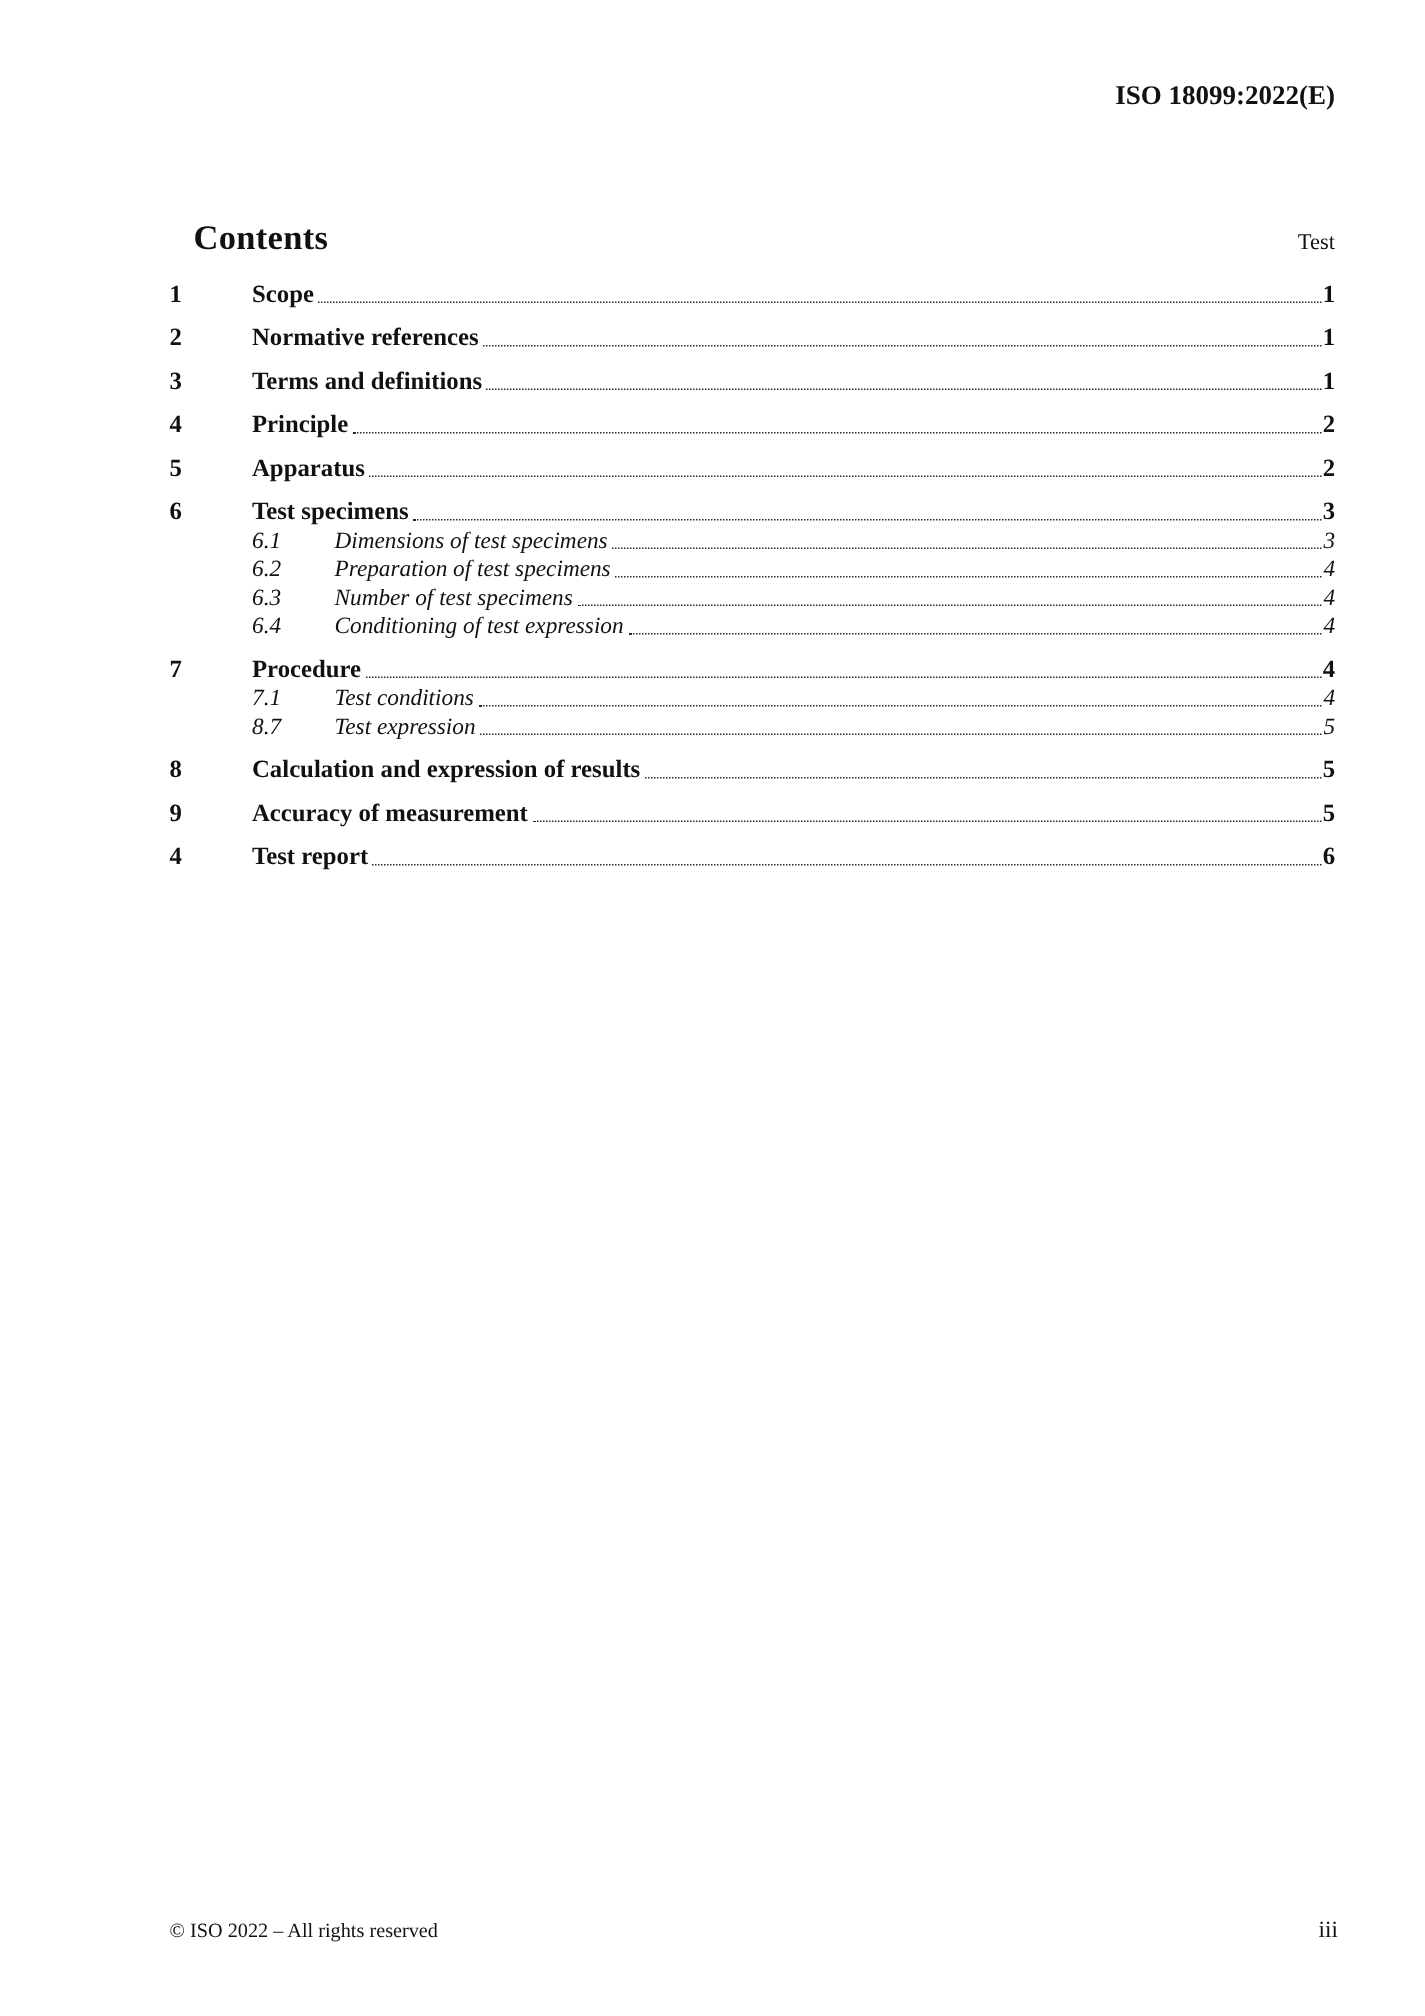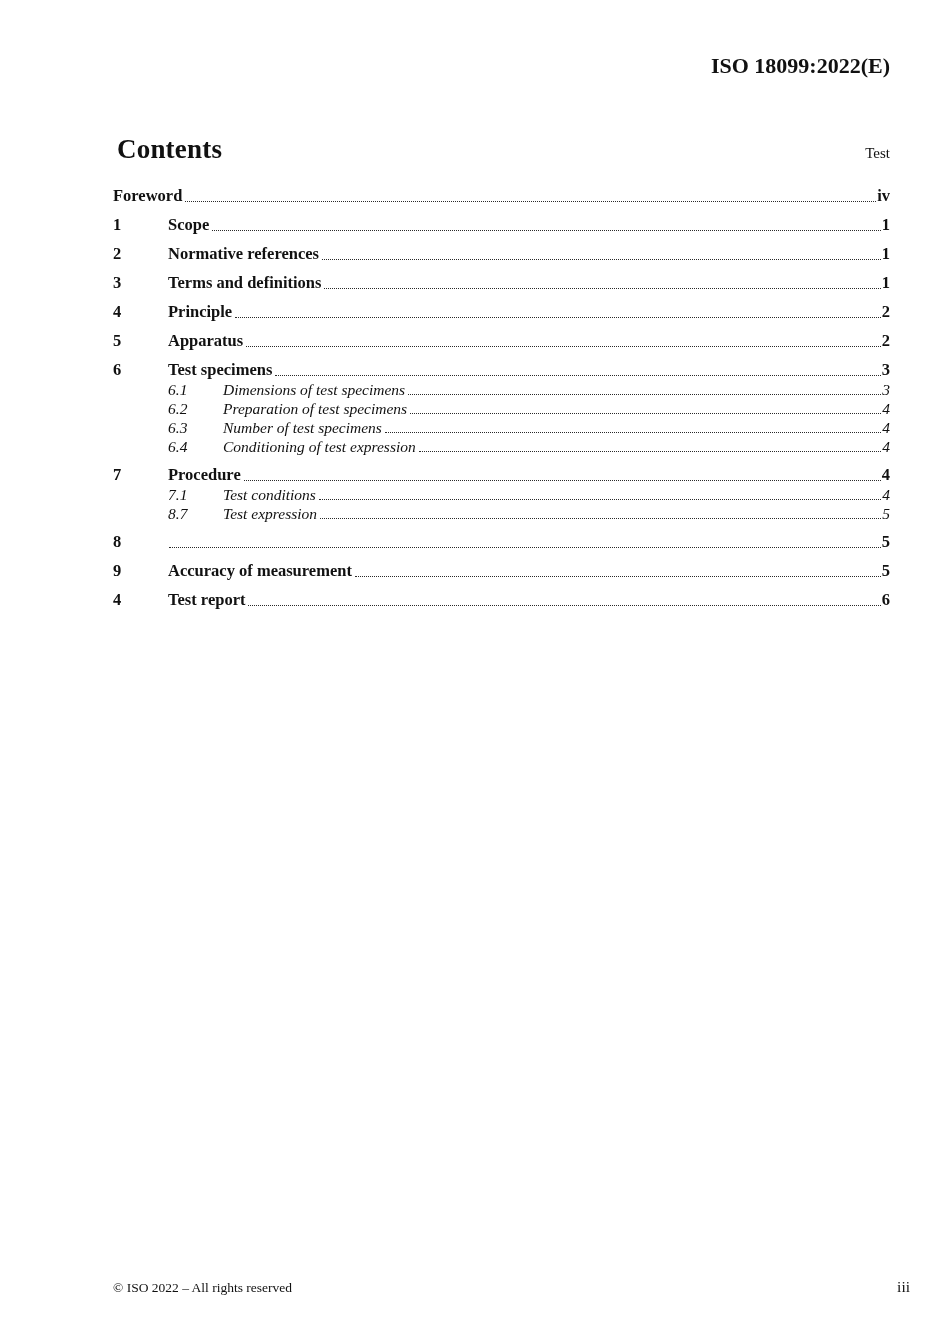--- a/index.html
+++ b/index.html
@@ -14,36 +14,36 @@
     font-family: "Liberation Serif", serif;
     color: #111111;
     overflow: hidden;
   }
   .doc-ref {
     position: absolute;
     top: 54px;
     left: 113px;
     right: 60px;
     text-align: right;
-    font-size: 22px;
+    font-size: 18px;
     font-weight: bold;
     line-height: 1.1;
   }
   .contents-header {
     position: absolute;
     top: 130px;
     left: 113px;
     right: 60px;
     display: flex;
     justify-content: space-between;
     align-items: baseline;
   }
   .contents-header h1 {
-    margin: 4px;
-    font-size: 27px;
+    margin: 16px;
+    font-size: 23px;
     font-weight: bold;
     letter-spacing: 0.2px;
   }
   .contents-header .page-label {
     font-size: 15px;
     font-weight: normal;
   }
   .toc {
     position: absolute;
     top: 186px;
@@ -84,45 +84,39 @@
     min-width: 10px;
   }
   .toc-row .pagenum {
     flex: 0 0 auto;
     text-align: right;
   }
   .page-footer {
     position: absolute;
     top: 1278px;
     left: 113px;
-    right: 40px;
+    right: 58px;
     display: flex;
     justify-content: space-between;
     align-items: baseline;
   }
   .page-footer .copyright { font-size: 13.5px; }
   .page-footer .folio { font-size: 15.5px; }
 </style>
 </head>
 <body>
 
 <div class="doc-ref">ISO 18099:2022(E)</div>
 
 <div class="contents-header">
   <h1>Contents</h1>
   <span class="page-label">Test</span>
 </div>
 
 <nav class="toc">
-    <div class="toc-row no-num">
-
-    <span class="label">Foreword</span>
-    <span class="dots"></span>
-    <span class="pagenum">iv</span>
-  </div>
     <div class="toc-row">
     <span class="num">1</span>
     <span class="label">Scope</span>
     <span class="dots"></span>
     <span class="pagenum">1</span>
   </div>
     <div class="toc-row">
     <span class="num">2</span>
     <span class="label">Normative references</span>
     <span class="dots"></span>
@@ -189,20 +183,21 @@
     <span class="pagenum">4</span>
   </div>
     <div class="toc-row sub">
     <span class="num">8.7</span>
     <span class="label">Test expression</span>
     <span class="dots"></span>
     <span class="pagenum">5</span>
   </div>
     <div class="toc-row">
     <span class="num">8</span>
+    <span class="label">Calculation and expression of results</span>
     <span class="dots"></span>
     <span class="pagenum">5</span>
   </div>
     <div class="toc-row">
     <span class="num">9</span>
     <span class="label">Accuracy of measurement</span>
     <span class="dots"></span>
     <span class="pagenum">5</span>
   </div>
     <div class="toc-row">

